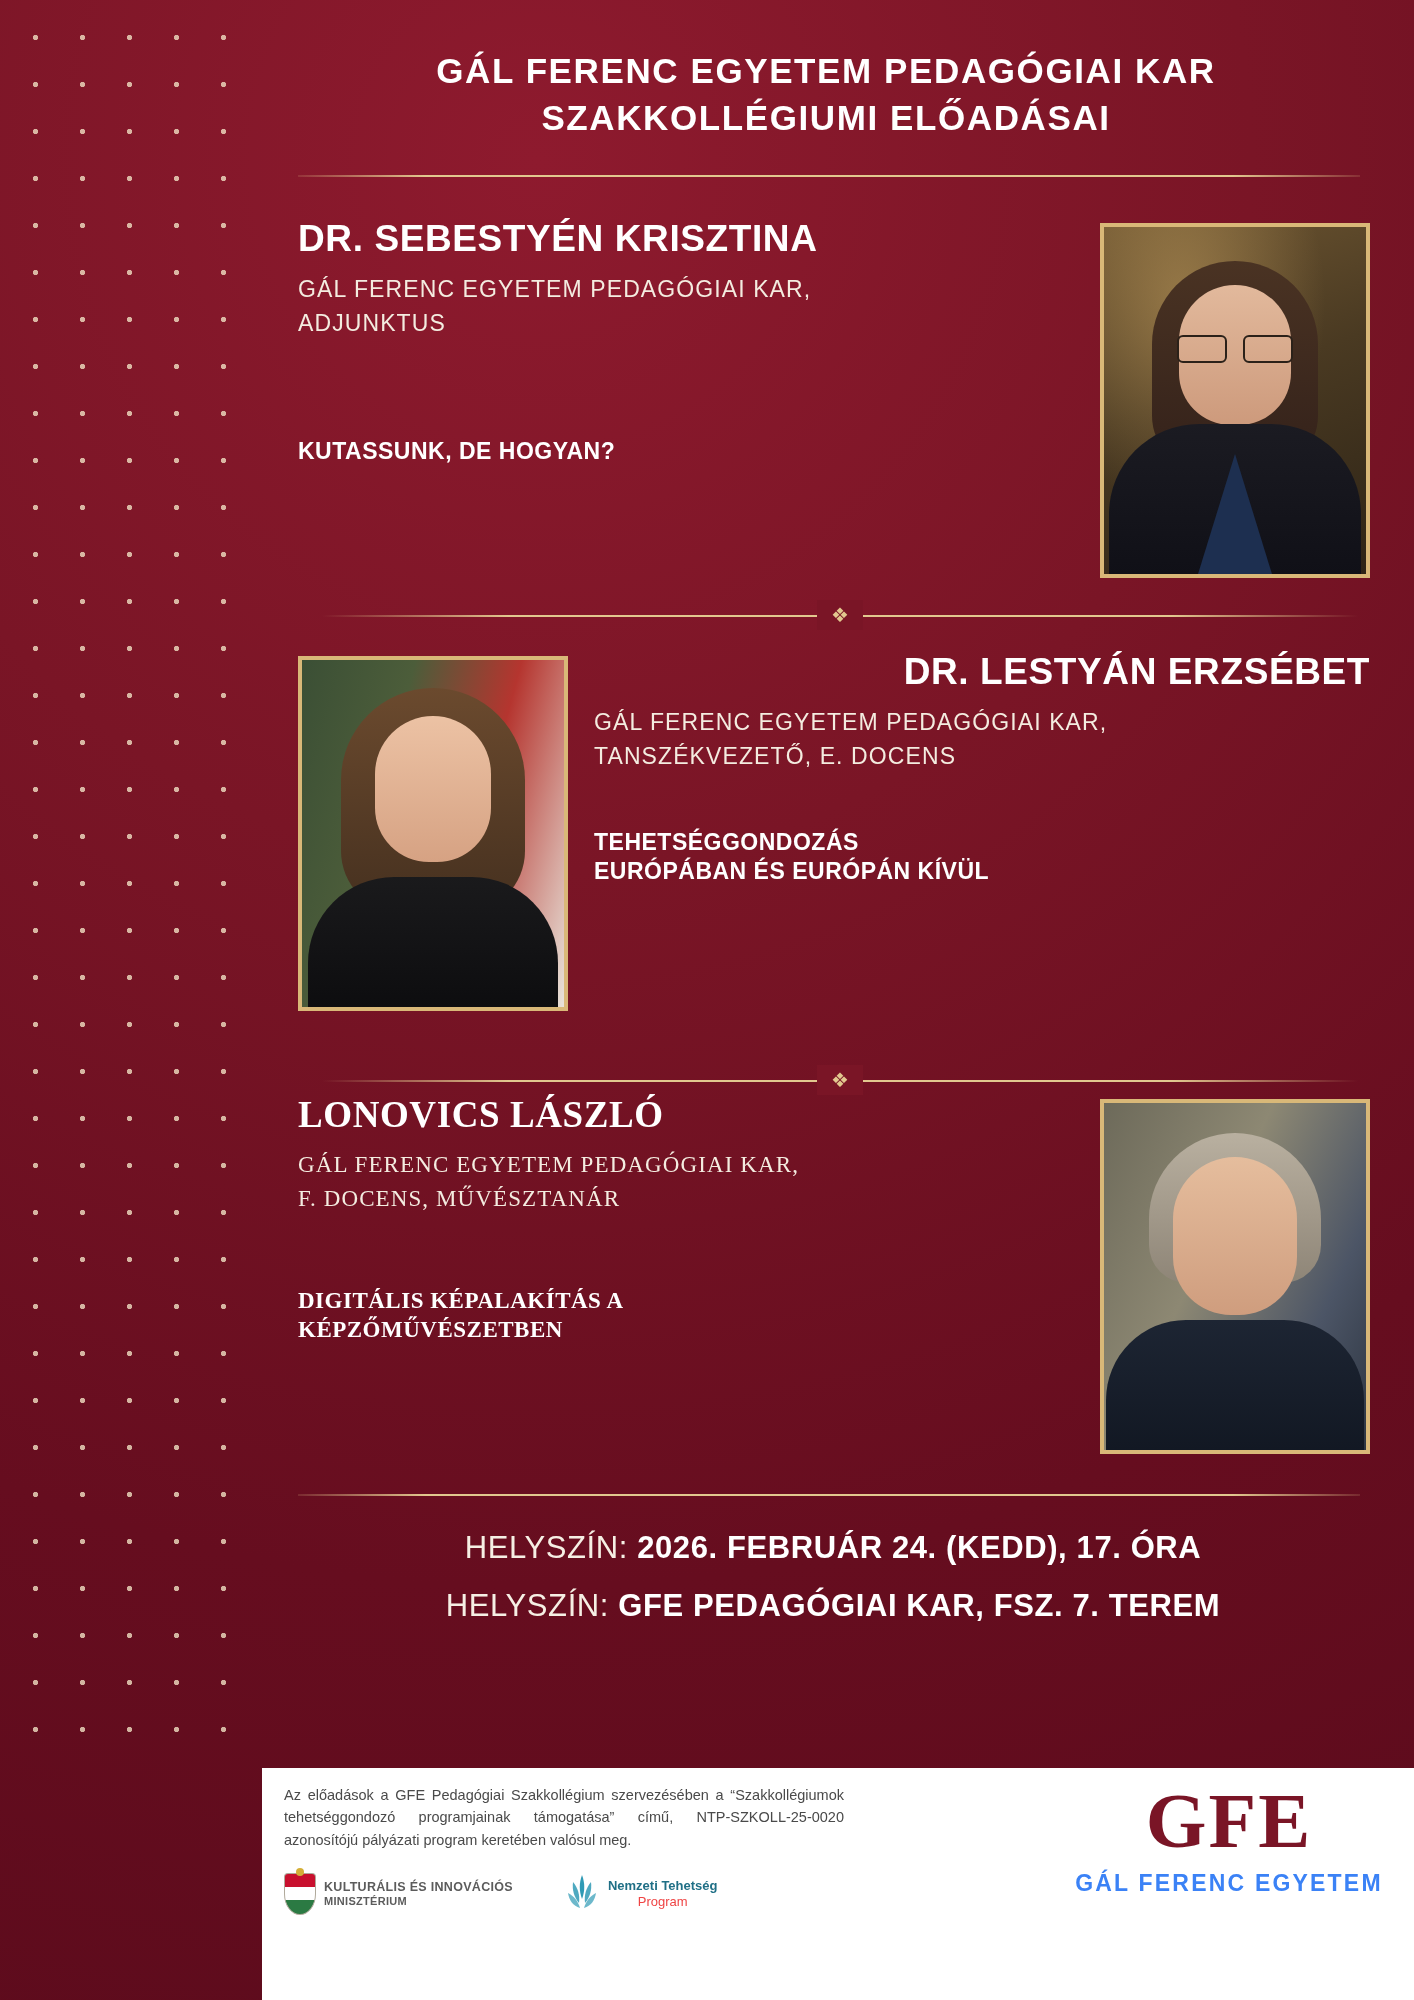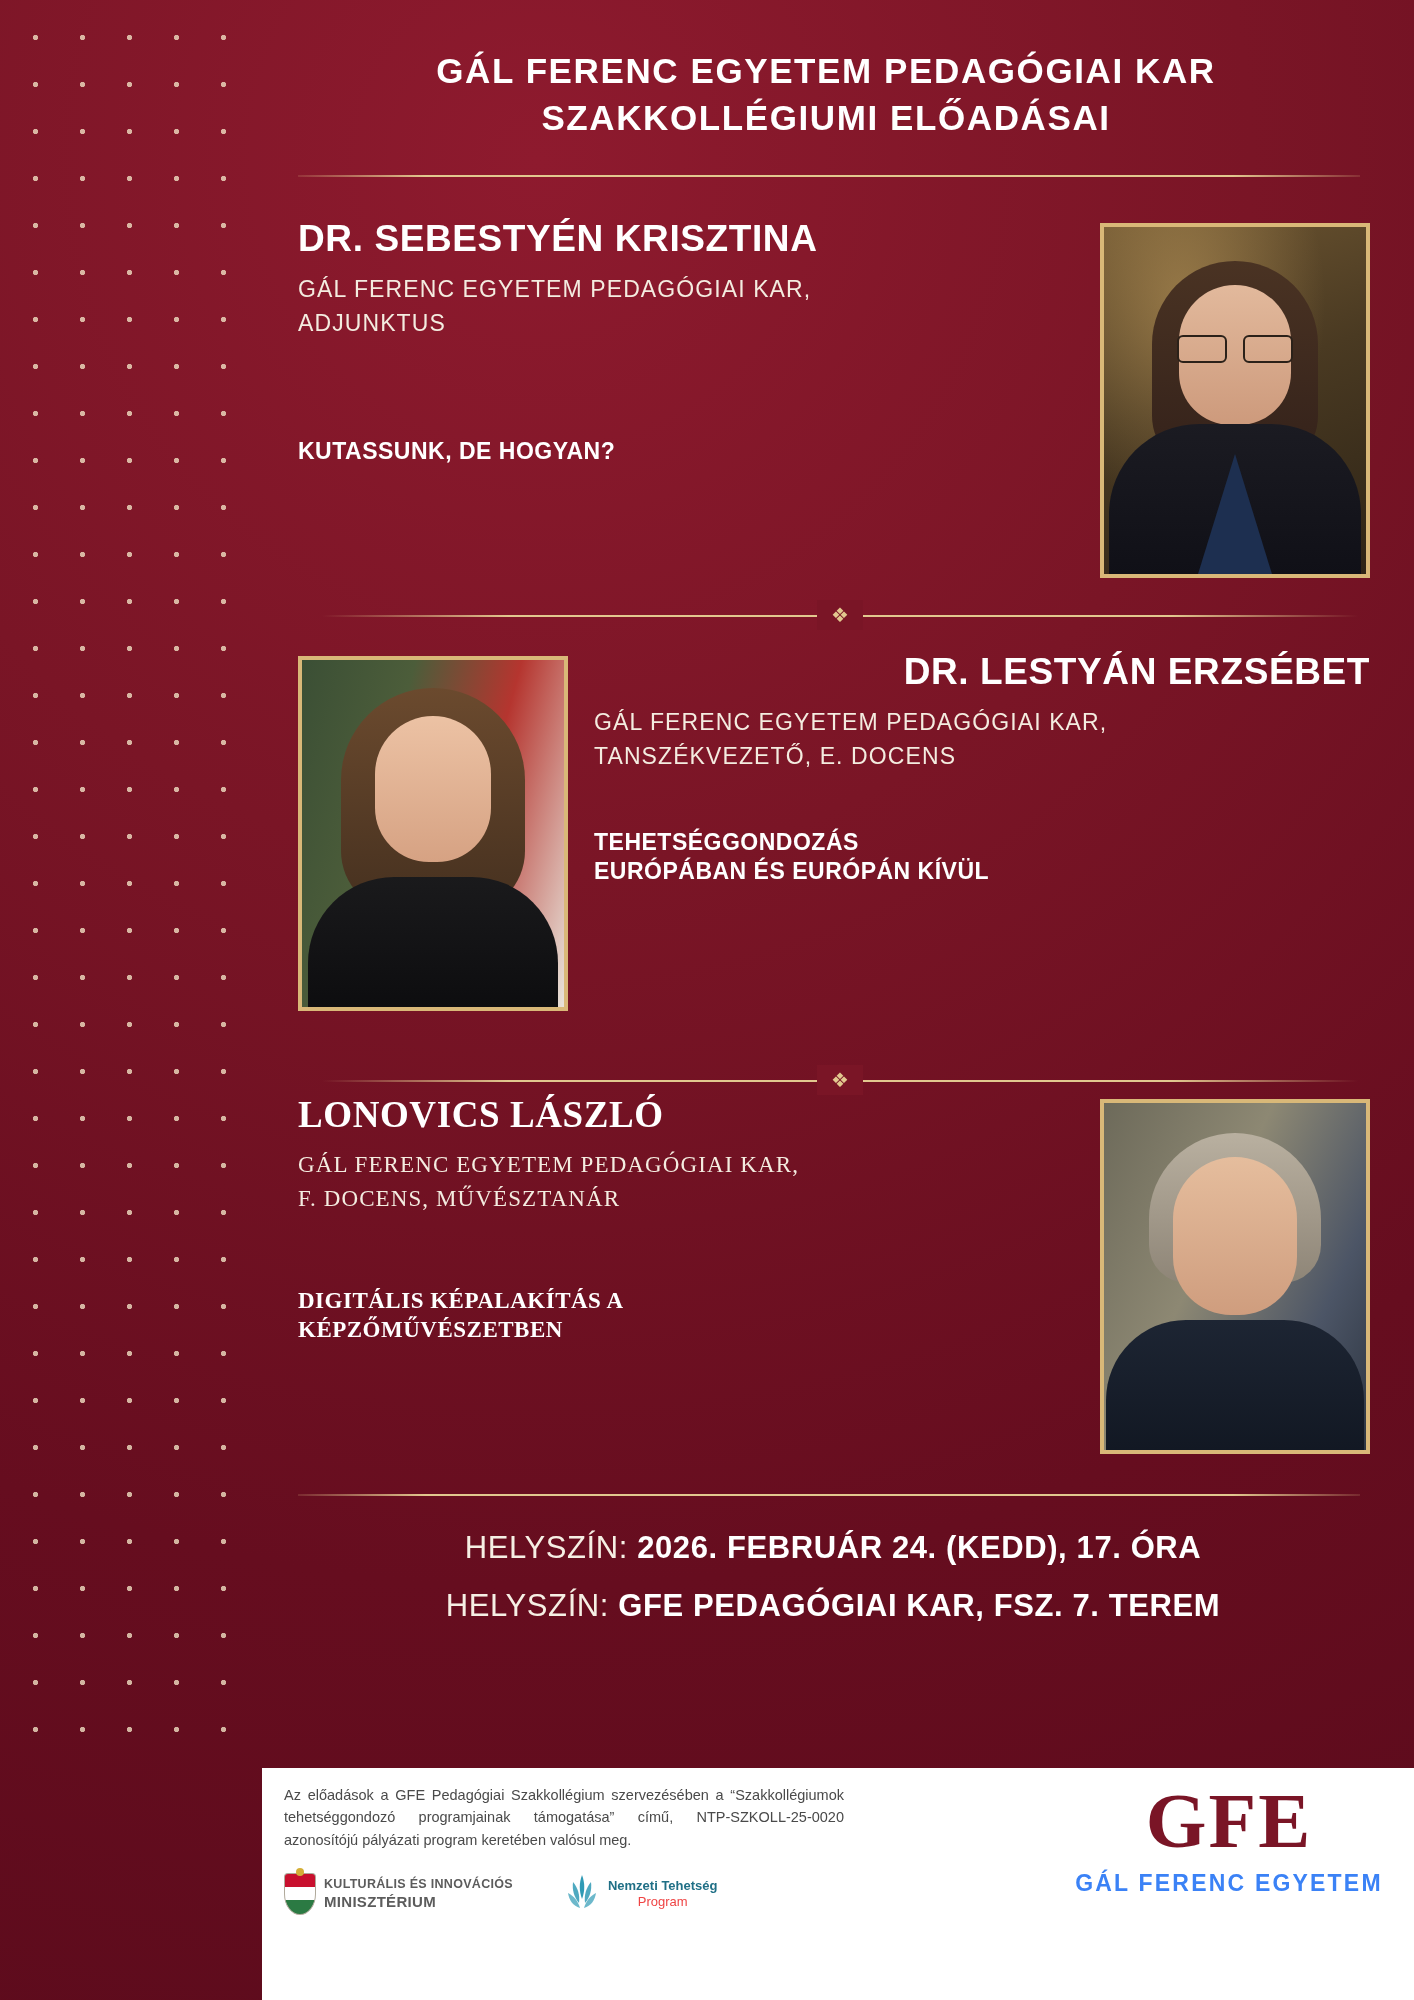--- a/index.html
+++ b/index.html
@@ -255,21 +255,21 @@
     border-radius: 4px 4px 50% 50%;
     border: 1px solid #b0a99b;
     position: relative;
   }
   .coat:after {
     content:""; position:absolute; left:50%; top:-6px; transform:translateX(-50%);
     width: 8px; height: 8px; background:#d4af37; border-radius:50%;
   }
   .kim-text { font-size: 12.5px; line-height: 1.25; color: #5c5c5c; letter-spacing: .3px; }
   .kim-text .l1 { display:block; font-weight: bold; }
-  .kim-text .l2 { display:block; font-weight: bold; font-size: 15px; }
+  .kim-text .l2 { display:block; font-weight: bold; font-size: 11px; }
 
   .logo-ntp { display: flex; align-items: center; gap: 9px; }
   .ntp-mark { width: 34px; height: 42px; }
   .ntp-text { font-size: 13px; line-height: 1.3; color: #2b6b7a; }
   .ntp-text .t1 { display:block; font-weight: bold; color:#1f6f86; }
   .ntp-text .t2 { display:block; color:#ef4444;text-align:center; }
 
   .footer-right {
     width: 330px;
     padding: 16px 20px 0 0;

